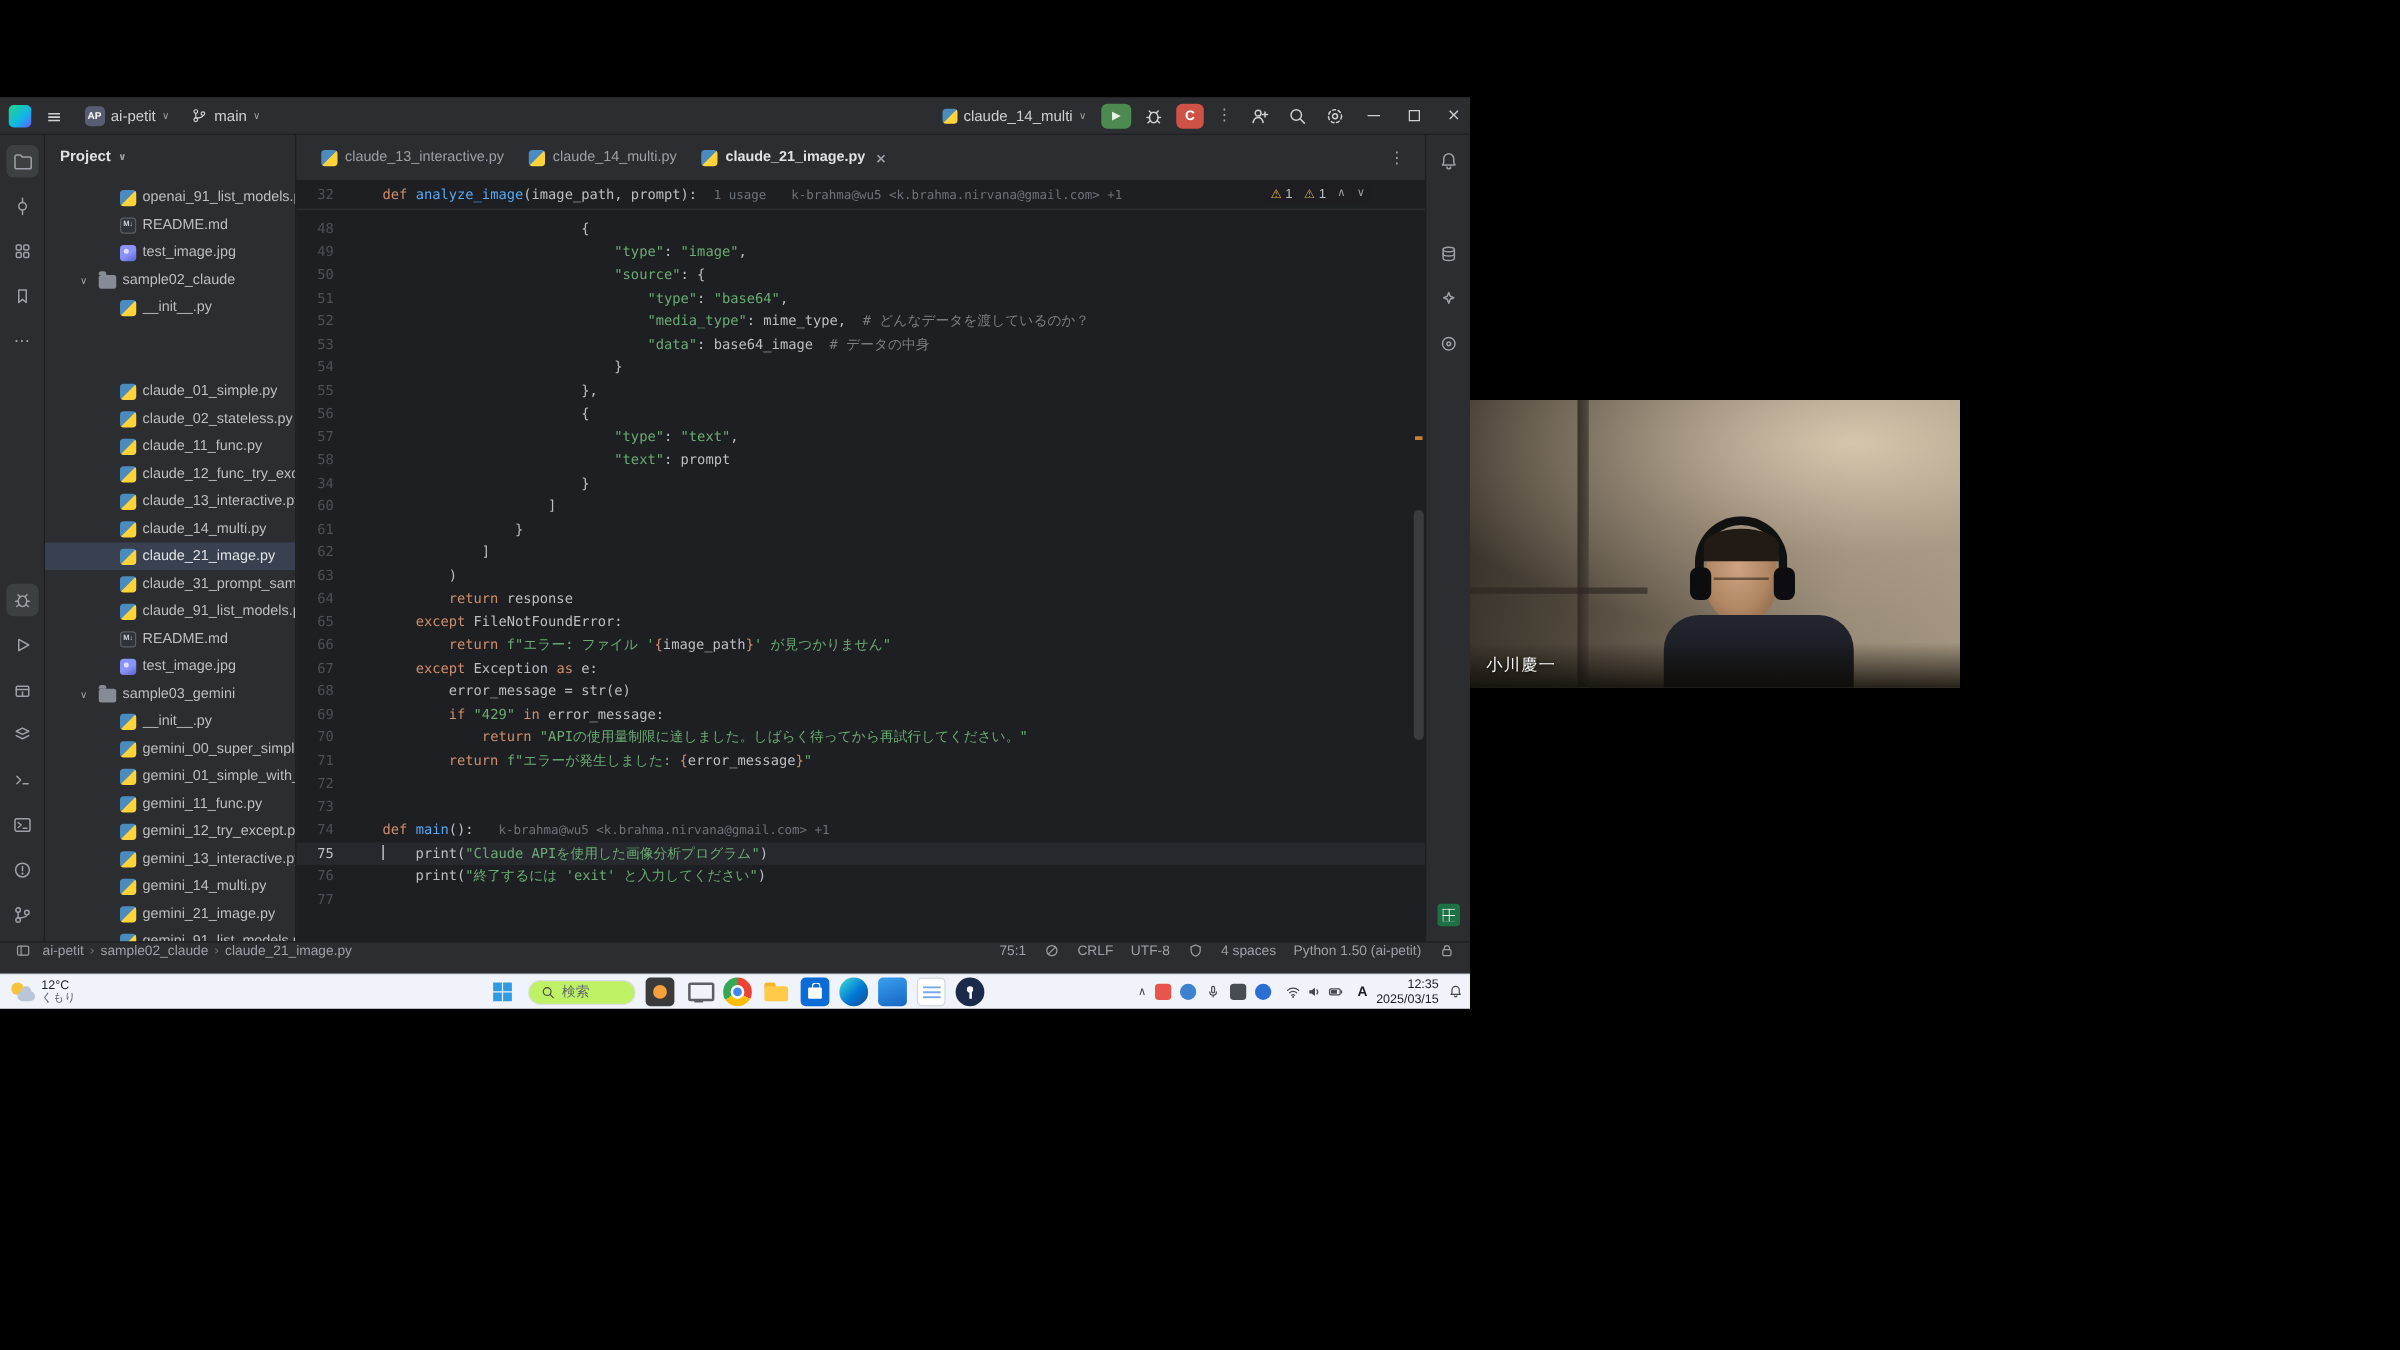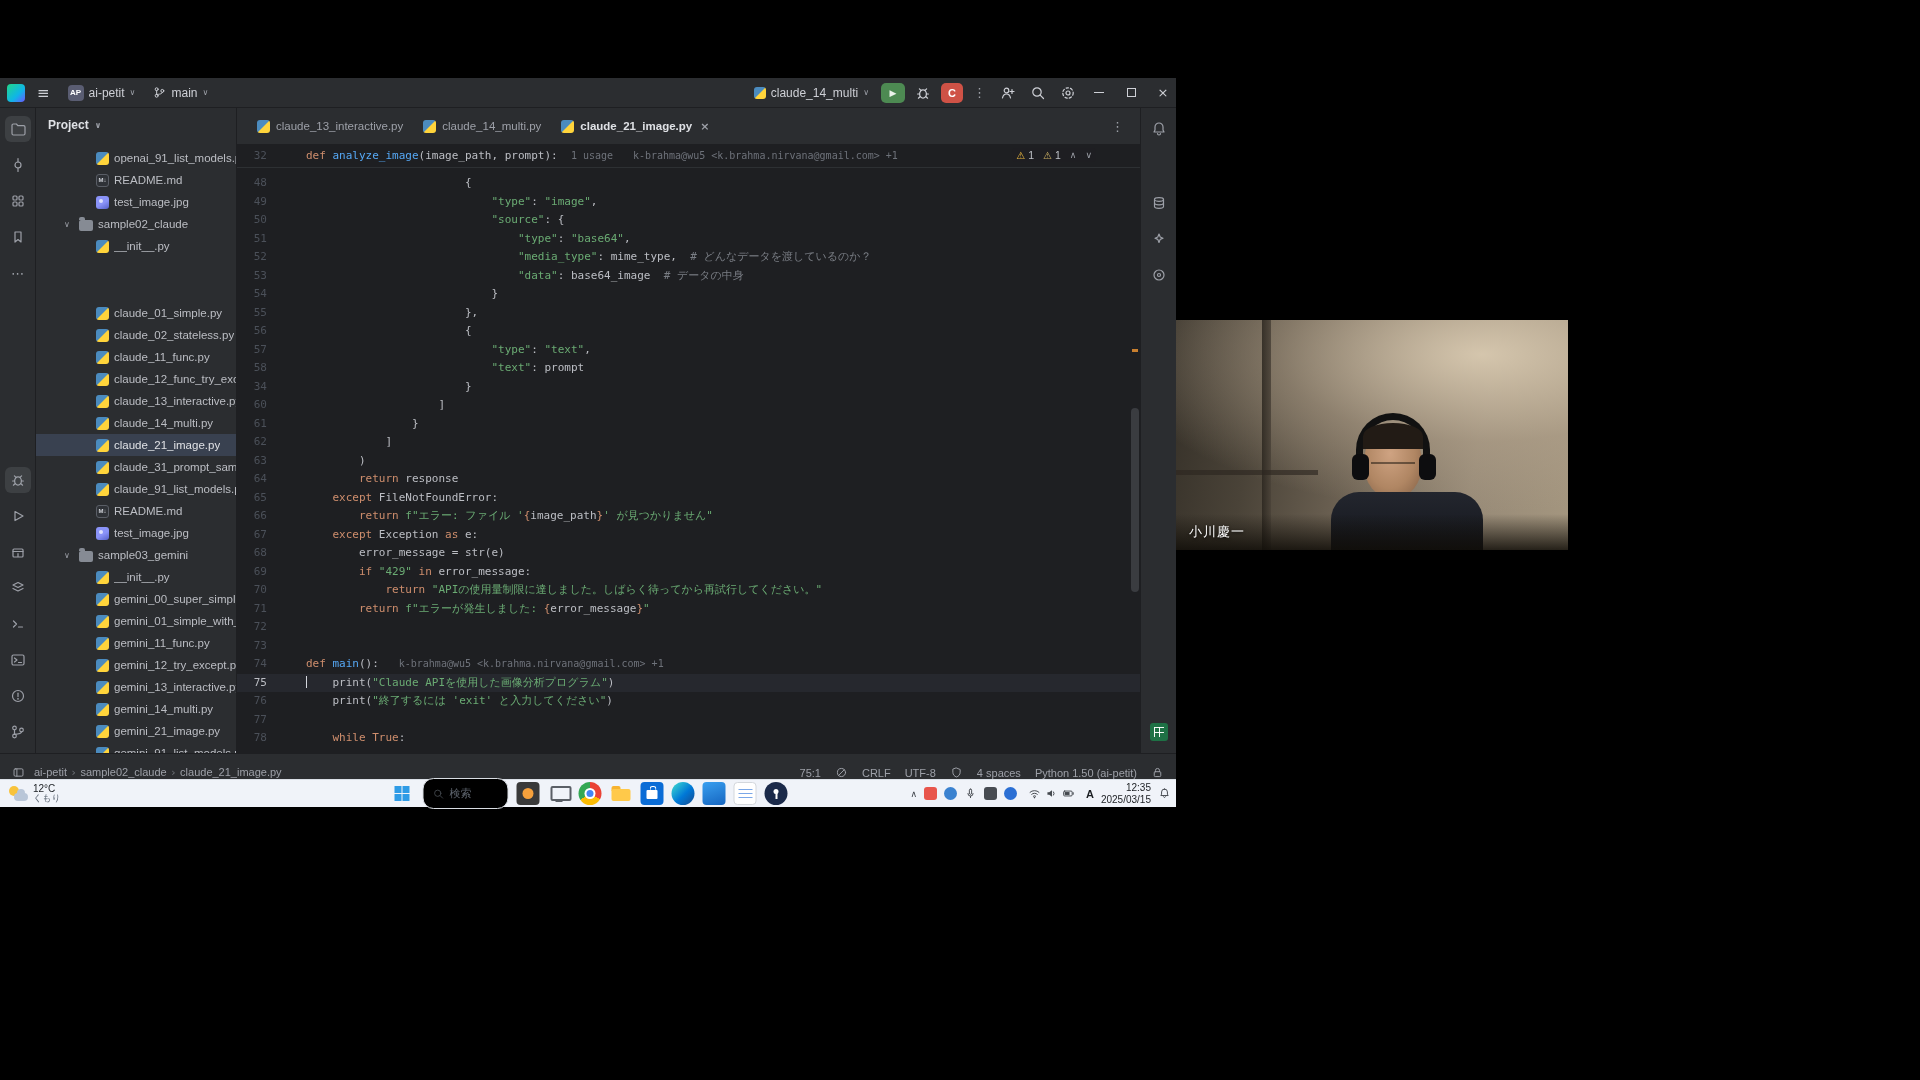--- a/index.html
+++ b/index.html
@@ -95,21 +95,21 @@
   .tk-hint{color:#6e727a;font-size:10px}
   .inspect-widget{position:absolute;top:40px;right:44px;display:flex;align-items:center;gap:9px;
     font-size:10.5px;color:#bfc2c8;z-index:5;background:rgba(30,31,34,.85);padding:1px 4px;border-radius:4px}
   .wtri{color:#e8b63f;font-size:10px}
   .wtri.weak{color:#c9ad62}
   .inspect-widget .chv{font-size:9px;color:#9da0a8;font-family:"DejaVu Sans",sans-serif}
   .sb-mark{position:absolute;right:2px;top:241px;width:6px;height:3px;background:#c87f2f;z-index:4}
   .sb-thumb{position:absolute;right:1px;top:300px;width:8px;height:184px;border-radius:4px;background:rgba(160,165,175,.22);z-index:4}
 
   
-  .statusbar{height:26px;flex:none;background:#2b2d30;border-top:1px solid #1e1f22;display:flex;align-items:flex-end;
+  .statusbar{height:26px;flex:none;background:#2b2d30;border-top:1px solid #1e1f22;display:flex;align-items:flex-start;
     gap:8px;padding:0 12px;color:#9da0a8;font-size:11px}
   .crumb{padding:0 1px}
   .crumb-sep{color:#6f737a;font-family:"DejaVu Sans",sans-serif}
   .sb-right{margin-left:auto;display:flex;align-items:center;gap:14px}
 
   
   .svgi{width:16px;height:16px;display:block}
   .svgi *{stroke:#9da0a8;stroke-width:1.2;fill:none;stroke-linecap:round;stroke-linejoin:round}
   .svgi.light *{stroke:#ced0d6}
   .svgi.dark *{stroke:#44484e}
@@ -121,21 +121,21 @@
   .tb-weather{position:absolute;left:8px;top:0;bottom:0;display:flex;align-items:center;gap:5px}
   .wicon{width:20px;height:20px;position:relative;flex:none}
   .wicon .sun{position:absolute;left:1px;top:2px;width:10px;height:10px;border-radius:50%;background:#f8c33c}
   .wicon .cloud{position:absolute;right:0;bottom:3px;width:14px;height:8px;border-radius:6px;background:#b9c6d8}
   .wicon .cloud::before{content:"";position:absolute;left:3px;top:-4px;width:8px;height:8px;border-radius:50%;background:#b9c6d8}
   .wtemp{font-size:10px;color:#202428;line-height:1.1}
   .wdesc{font-size:9px;color:#5b6572;line-height:1.1}
   .tb-center{position:absolute;left:50%;top:0;bottom:0;transform:translateX(-50%);display:flex;align-items:center;gap:8px}
   .tb-start{width:26px;height:24px;display:flex;align-items:center;justify-content:center;border-radius:4px}
   .winlogo{width:7px;height:7px;background:#2e9be6;box-shadow:8px 0 #2e9be6,0 8px #2e9be6,8px 8px #2e9be6;transform:translate(-4px,-4px)}
-  .tb-search{height:31px;border-radius:11px;background:#000000;border:1px solid #d9dde3;display:flex;align-items:center;
+  .tb-search{height:20px;border-radius:11px;background:#bef264;border:1px solid #d9dde3;display:flex;align-items:center;
     gap:5px;padding:0 9px;color:#606770;font-size:11px;min-width:86px}
   .app{width:23px;height:23px;border-radius:4px;position:relative;flex:none}
   .a1{background:#3a3a3a}
   .a1::after{content:"";position:absolute;left:6px;top:6px;width:11px;height:11px;border-radius:50%;background:#f7a13c}
   .a-display::before{content:"";position:absolute;left:3px;top:4px;width:17px;height:11px;border:2px solid #5a5f66;border-radius:2px}
   .a-display::after{content:"";position:absolute;left:8px;bottom:3px;width:7px;height:2px;background:#5a5f66}
   .a-chrome{border-radius:50%;background:conic-gradient(#ea4335 0 33%,#fbbc05 0 66%,#34a853 0 100%)}
   .a-chrome::before{content:"";position:absolute;left:6px;top:6px;width:11px;height:11px;border-radius:50%;background:#fff}
   .a-chrome::after{content:"";position:absolute;left:8px;top:8px;width:7px;height:7px;border-radius:50%;background:#4285f4}
   .a-folder::before{content:"";position:absolute;left:2px;top:4px;width:9px;height:5px;border-radius:2px 2px 0 0;background:#f7b32f}
@@ -612,24 +612,20 @@
                 <span class="ltext"><span class="caret"></span><span class="tk-pl">    print(</span><span class="tk-str">"Claude APIを使用した画像分析プログラム"</span><span class="tk-pl">)</span></span>
               </div>
               <div class="crow">
                 <span class="lnum">76</span>
                 <span class="ltext"><span class="tk-pl">    print(</span><span class="tk-str">"終了するには 'exit' と入力してください"</span><span class="tk-pl">)</span></span>
               </div>
               <div class="crow">
                 <span class="lnum">77</span>
                 <span class="ltext"></span>
               </div>
-              <div class="crow">
-                <span class="lnum">78</span>
-                <span class="ltext"><span class="tk-pl">    </span><span class="tk-kw">while</span><span class="tk-pl"> </span><span class="tk-kw">True</span><span class="tk-pl">:</span></span>
-              </div>
             </div>
           <div class="sb-mark"></div>
           <div class="sb-thumb"></div>
         </div>
 
         <div class="right-strip">
           <div class="strip-ico">
             <svg class="svgi" viewBox="0 0 16 16">
                 <path d="M8 2a4 4 0 0 0-4 4v3l-1 2h10l-1-2V6a4 4 0 0 0-4-4z"></path>
                 <path d="M6.5 12.5a1.5 1.5 0 0 0 3 0"></path>

